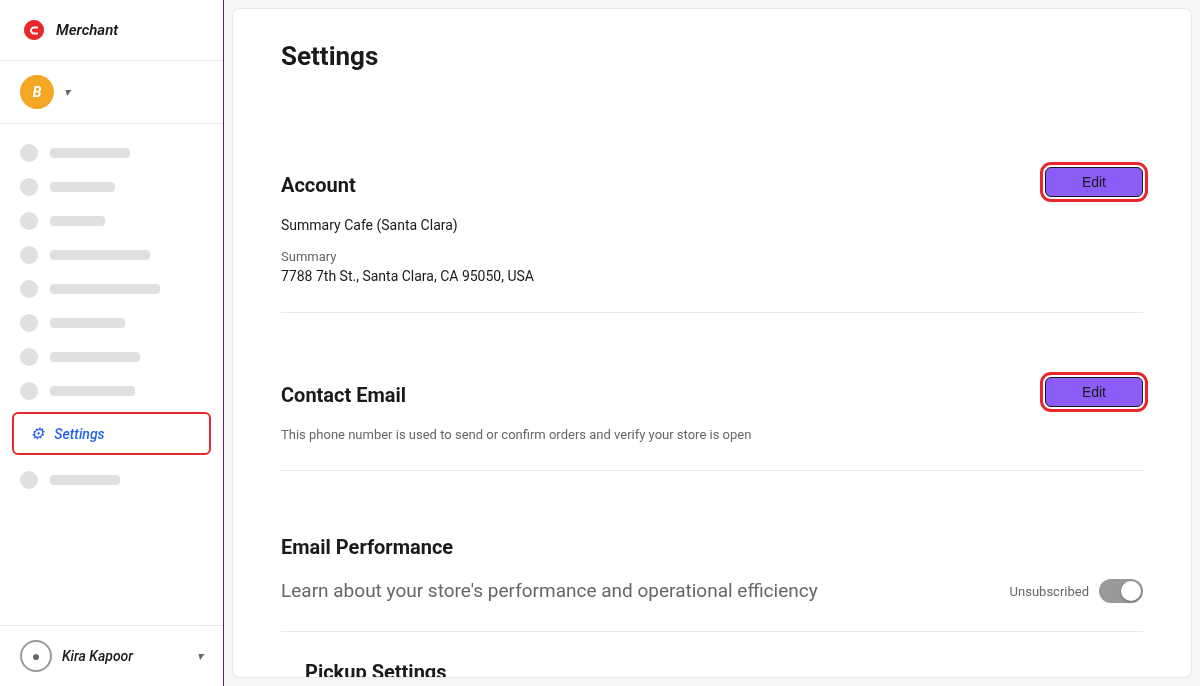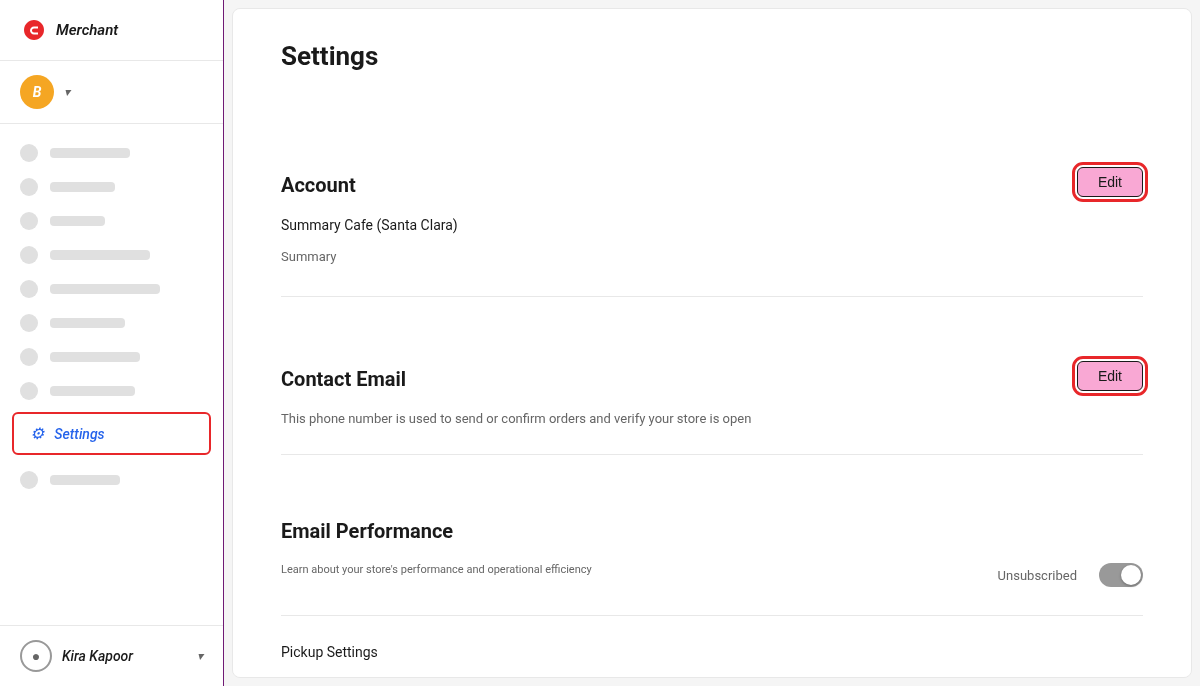--- a/index.html
+++ b/index.html
@@ -208,24 +208,24 @@
       margin-top: 36px;
     }
 
     .section-title {
       font-size: 20px;
       font-weight: 700;
       color: #1a1a1a;
     }
 
     .edit-button {
-      padding: 6px 20px;
+      padding: 6px 36px;
       border: 1px solid #1a1a1a;
       border-radius: 6px;
-      background: #f9a8d4;
+      background: #8b5cf6;
       font-size: 14px;
       font-weight: 500;
       cursor: pointer;
       color: #1a1a1a;
       outline: 3px solid #e8272a;
       outline-offset: 2px;
     }
 
     .field-label {
       font-size: 13px;
@@ -261,28 +261,28 @@
     }
 
     .pref-title {
       font-size: 14px;
       font-weight: 600;
       color: #1a1a1a;
       margin-bottom: 4px;
     }
 
     .pref-desc {
-      font-size: 11px;
+      font-size: 19px;
       color: #666;
     }
 
     .pref-right {
       display: flex;
       align-items: center;
-      gap: 22px;
+      gap: 10px;
       flex-shrink: 0;
       margin-left: 40px;
     }
 
     .unsubscribed-label {
       font-size: 13px;
       color: #666;
     }
 
     .toggle-switch {
@@ -300,23 +300,24 @@
       background: #fff;
       border-radius: 50%;
       position: absolute;
       top: 2px;
       right: 2px;
       box-shadow: 0 1px 3px rgba(0,0,0,0.3);
     }
 
     
     .pickup-title {
-      font-size: 14px;
-      font-weight: 400;
-      color: #1a1a1a;
+      font-size: 20px;
+      font-weight: 700;
+      color: #1a1a1a;
+      margin-left: 24px;
     }
   </style>
 </head>
 <body>
 
 <div class="sidebar">
 
   <div class="sidebar-header">
     <div class="doordash-logo">
       <svg class="doordash-icon" viewBox="0 0 28 28" fill="none">
@@ -392,20 +393,21 @@
 <div class="main-content">
   <h1 class="page-title">Settings</h1>
 
   <div class="settings-section">
     <div class="section-header">
       <h2 class="section-title">Account</h2>
       <button class="edit-button">Edit</button>
     </div>
     <div class="field-value">Summary Cafe (Santa Clara)</div>
     <div class="field-label">Summary</div>
+    <div class="field-value">7788 7th St., Santa Clara, CA 95050, USA</div>
   </div>
 
   <div class="settings-section">
     <div class="section-header">
       <h2 class="section-title">Contact Email</h2>
       <button class="edit-button">Edit</button>
     </div>
     <div class="field-description">This phone number is used to send or confirm orders and verify your store is open</div>
   </div>
 

